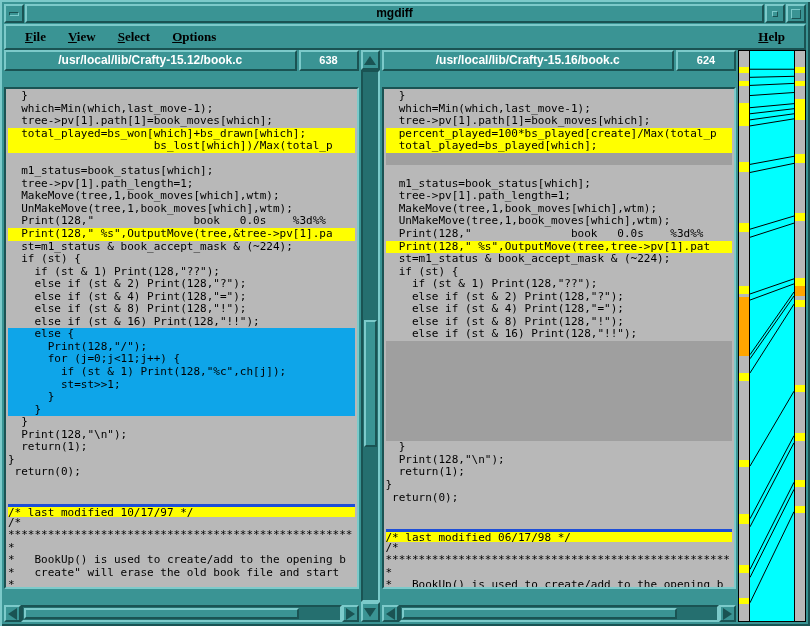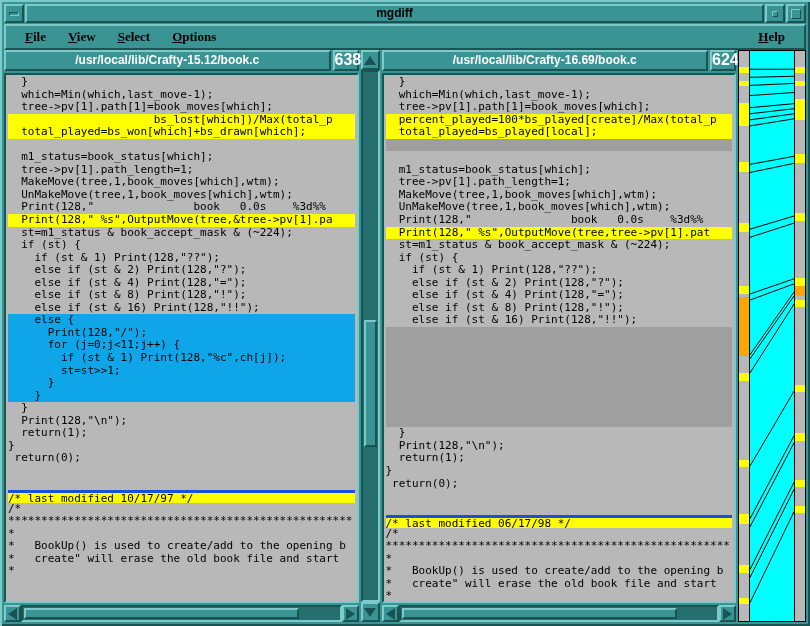--- a/index.html
+++ b/index.html
@@ -31,24 +31,24 @@
   .tb-sq-big { width: 10px; height: 10px; background: var(--teal); border: 1px solid; border-color: var(--teal-lt) var(--teal-dk) var(--teal-dk) var(--teal-lt); }
 
   
   .menubar { height: 26px; flex: none; background: var(--teal); display: flex; align-items: center; padding: 0 10px; gap: 4px; font-weight: bold; font-size: 13px; color: #000; }
   .menu-item { padding: 3px 9px; cursor: default; font-family: Liberation Serif, serif; }
   .menu-item u { text-decoration: underline; }
   .menu-spacer { flex: 1; }
 
   
   .content { flex: 1; display: flex; gap: 2px; min-height: 0; }
-  .pane { flex: 1; display: flex; flex-direction: column; gap: 2px; min-width: 0; }
+  .pane { flex: 1; display: flex; flex-direction: column; gap: 16px; min-width: 0; }
   .pane-header { height: 21px; flex: none; display: flex; gap: 2px; }
   .file-label { flex: 1; background: var(--teal); color: #fff; font-weight: bold; font-size: 12px; text-align: center; line-height: 16px; white-space: nowrap; overflow: hidden; }
-  .count-box { width: 26px; flex: none; background: var(--teal); color: #fff; font-weight: bold; font-size: 16px; text-align: center; line-height: 16px; }
+  .count-box { width: 60px; flex: none; background: var(--teal); color: #fff; font-weight: bold; font-size: 11px; text-align: center; line-height: 16px; }
 
   .code-area { flex: 1; background: var(--code-bg); overflow: hidden; padding: 1px 2px;
     font-family: "DejaVu Sans Mono", monospace; font-size: 11px; color: #000; }
   .code-line { white-space: pre; height: 12.55px; line-height: 12.55px; }
   .hl-yellow { background: #ffff00; }
   .hl-orange { background: #0ea5e9; }
   .hl-filler { background: #9f9f9f; }
   .sep-top { border-top: 3px solid #1d4ed8; }
 
   
@@ -104,22 +104,22 @@
 
     <div class="pane">
       <div class="pane-header">
         <div class="file-label raised">/usr/local/lib/Crafty-15.12/book.c</div>
         <div class="count-box raised">638</div>
       </div>
       <div class="code-area sunken" id="left-code">
           <div class="code-line">  }</div>
           <div class="code-line">  which=Min(which,last_move-1);</div>
           <div class="code-line">  tree-&gt;pv[1].path[1]=book_moves[which];</div>
+          <div class="code-line hl-yellow">  total_played=bs_won[which]+bs_drawn[which];</div>
           <div class="code-line hl-yellow">                      bs_lost[which])/Max(total_p</div>
-          <div class="code-line hl-yellow">  total_played=bs_won[which]+bs_drawn[which];</div>
           <div class="code-line">&nbsp;</div>
           <div class="code-line">  m1_status=book_status[which];</div>
           <div class="code-line">  tree-&gt;pv[1].path_length=1;</div>
           <div class="code-line">  MakeMove(tree,1,book_moves[which],wtm);</div>
           <div class="code-line">  UnMakeMove(tree,1,book_moves[which],wtm);</div>
           <div class="code-line">  Print(128,"               book   0.0s    %3d%%</div>
           <div class="code-line hl-yellow">  Print(128," %s",OutputMove(tree,&amp;tree-&gt;pv[1].pa</div>
           <div class="code-line">  st=m1_status &amp; book_accept_mask &amp; (~224);</div>
           <div class="code-line">  if (st) {</div>
           <div class="code-line">    if (st &amp; 1) Print(128,"??");</div>
@@ -169,29 +169,29 @@
       <div class="v-trough sunken">
           <div class="v-thumb raised"></div>
         </div>
       <div class="sb-btn raised">
           <div class="arr-down"></div>
         </div>
     </div>
 
     <div class="pane">
       <div class="pane-header">
-        <div class="file-label raised">/usr/local/lib/Crafty-16.69/book.c</div>
+        <div class="file-label raised">/usr/local/lib/Crafty-15.16/book.c</div>
         <div class="count-box raised">624</div>
       </div>
       <div class="code-area sunken" id="right-code">
           <div class="code-line">  }</div>
           <div class="code-line">  which=Min(which,last_move-1);</div>
           <div class="code-line">  tree-&gt;pv[1].path[1]=book_moves[which];</div>
           <div class="code-line hl-yellow">  percent_played=100*bs_played[create]/Max(total_p</div>
-          <div class="code-line hl-yellow">  total_played=bs_played[local];</div>
+          <div class="code-line hl-yellow">  total_played=bs_played[which];</div>
           <div class="code-line hl-filler">&nbsp;</div>
           <div class="code-line">&nbsp;</div>
           <div class="code-line">  m1_status=book_status[which];</div>
           <div class="code-line">  tree-&gt;pv[1].path_length=1;</div>
           <div class="code-line">  MakeMove(tree,1,book_moves[which],wtm);</div>
           <div class="code-line">  UnMakeMove(tree,1,book_moves[which],wtm);</div>
           <div class="code-line">  Print(128,"               book   0.0s    %3d%%</div>
           <div class="code-line hl-yellow">  Print(128," %s",OutputMove(tree,tree-&gt;pv[1].pat</div>
           <div class="code-line">  st=m1_status &amp; book_accept_mask &amp; (~224);</div>
           <div class="code-line">  if (st) {</div>

